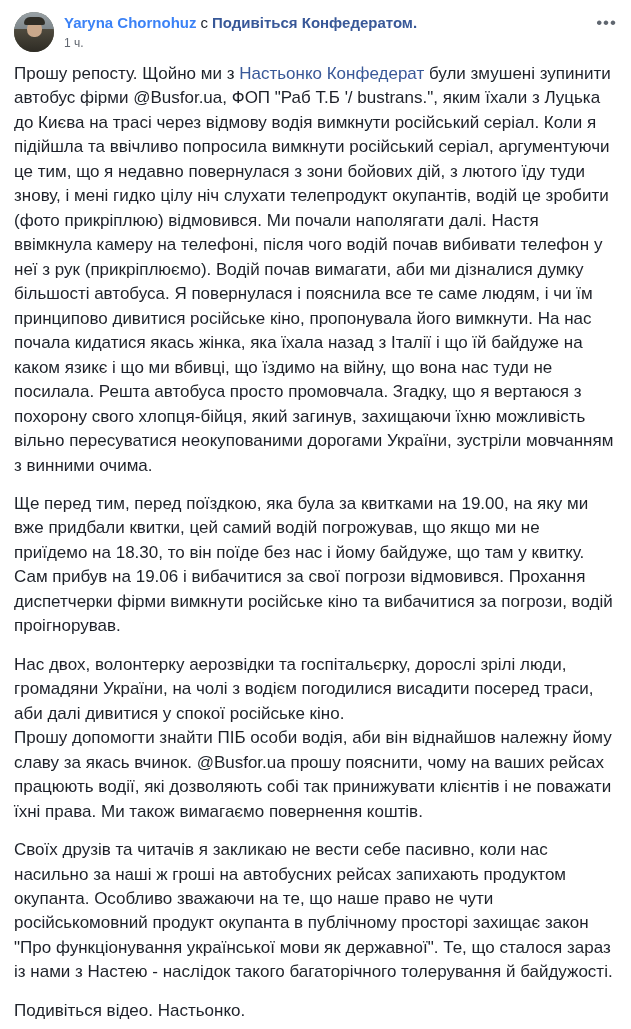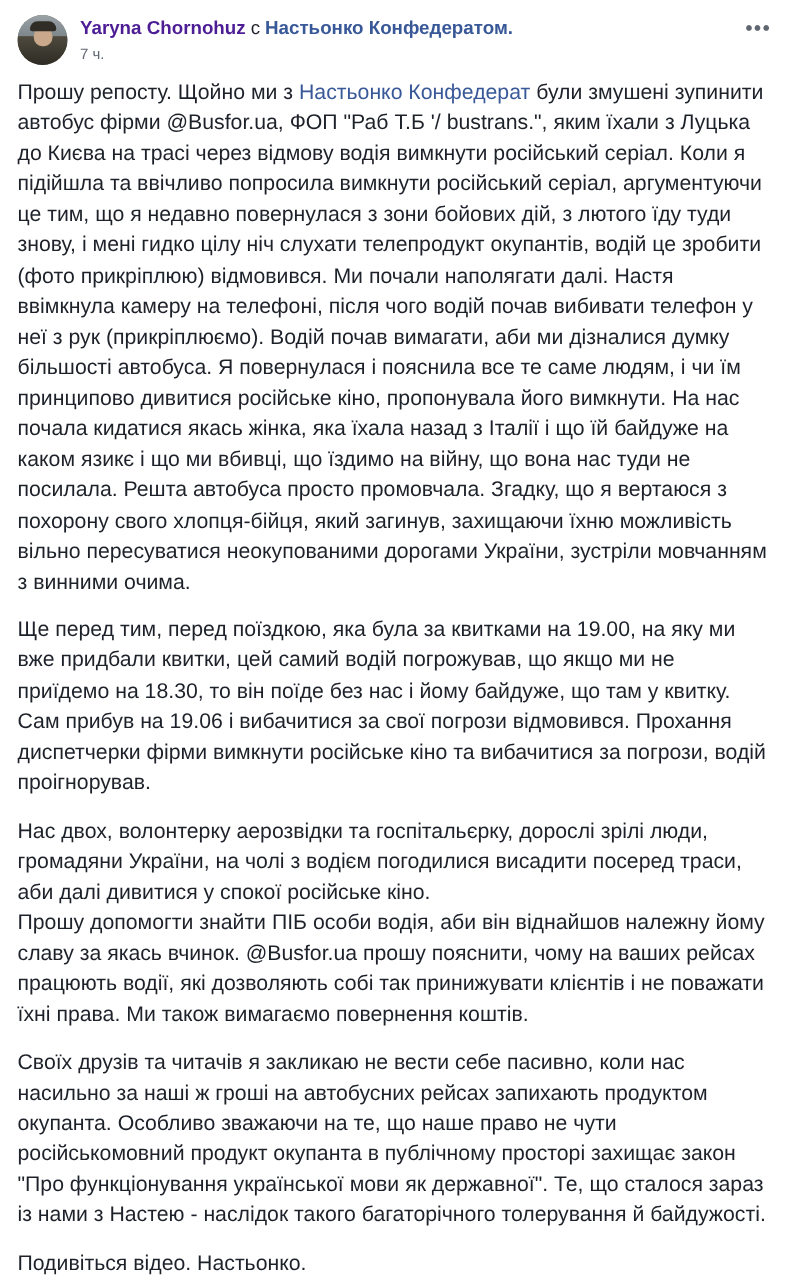--- a/index.html
+++ b/index.html
@@ -67,21 +67,21 @@
     padding-top: 1px;
     line-height: 1.3;
     flex: 1 1 auto;
     min-width: 0;
   }
   .name-line {
     font-size: 15px;
     color: #1d2129;
   }
   .name-line .author {
-    color: #4c1d95;
+    color: #3b82f6;
     font-weight: bold;
     text-decoration: none;
   }
   .name-line .with {
     color: #1d2129;
     font-weight: normal;
   }
   .name-line .tagged {
     color: #385898;
     font-weight: bold;
@@ -133,23 +133,23 @@
   <div class="post-header">
     <div class="avatar">
       <div class="av-sky"></div>
       <div class="av-body"></div>
       <div class="av-head"></div>
       <div class="av-hat"></div>
     </div>
 
     <div class="header-text">
       <div class="name-line">
-        <span class="author">Yaryna Chornohuz</span><span class="with" style="padding:0 4px;">с</span><span class="tagged">Настьонко Конфедератом.</span>
+        <span class="author">Yaryna Chornohuz</span><span class="with" style="padding:0 4px;">с</span><span class="tagged">Подивіться Конфедератом.</span>
       </div>
-      <div class="meta-line">7 ч.</div>
+      <div class="meta-line">1 ч.</div>
     </div>
 
     <div class="menu-dots">•••</div>
   </div>
 
   <div class="post-body">
 
     <p>
       <span>Прошу репосту. Щойно ми з </span><span class="mention">Настьонко Конфедерат</span><span> були змушені зупинити автобус фірми @Busfor.ua, ФОП "Раб Т.Б '/ bustrans.", яким їхали з Луцька до Києва на трасі через відмову водія вимкнути російський серіал. Коли я підійшла та ввічливо попросила вимкнути російський серіал, аргументуючи це тим, що я недавно повернулася з зони бойових дій, з лютого їду туди знову, і мені гидко цілу ніч слухати телепродукт окупантів, водій це зробити (фото прикріплюю) відмовився. Ми почали наполягати далі. Настя ввімкнула камеру на телефоні, після чого водій почав вибивати телефон у неї з рук (прикріплюємо). Водій почав вимагати, аби ми дізналися думку більшості автобуса. Я повернулася і пояснила все те саме людям, і чи їм принципово дивитися російське кіно, пропонувала його вимкнути. На нас почала кидатися якась жінка, яка їхала назад з Італії і що їй байдуже на каком язикє і що ми вбивці, що їздимо на війну, що вона нас туди не посилала. Решта автобуса просто промовчала. Згадку, що я вертаюся з похорону свого хлопця-бійця, який загинув, захищаючи їхню можливість вільно пересуватися неокупованими дорогами України, зустріли мовчанням з винними очима.</span>
     </p>

